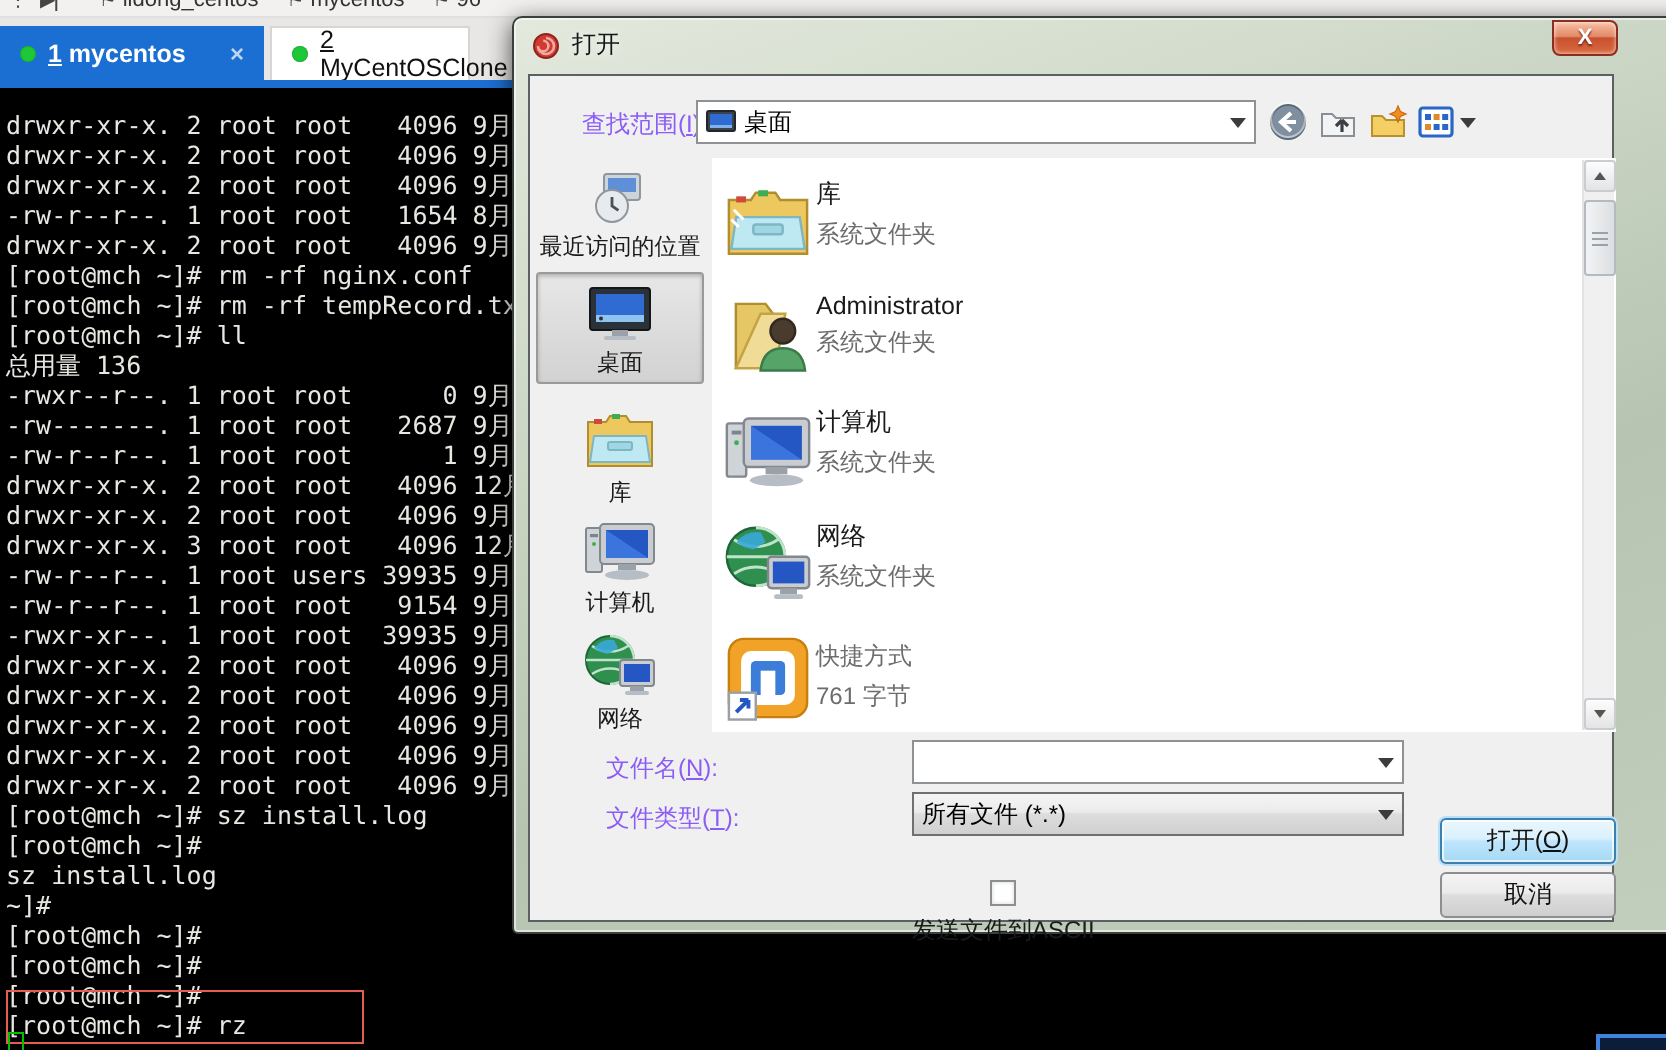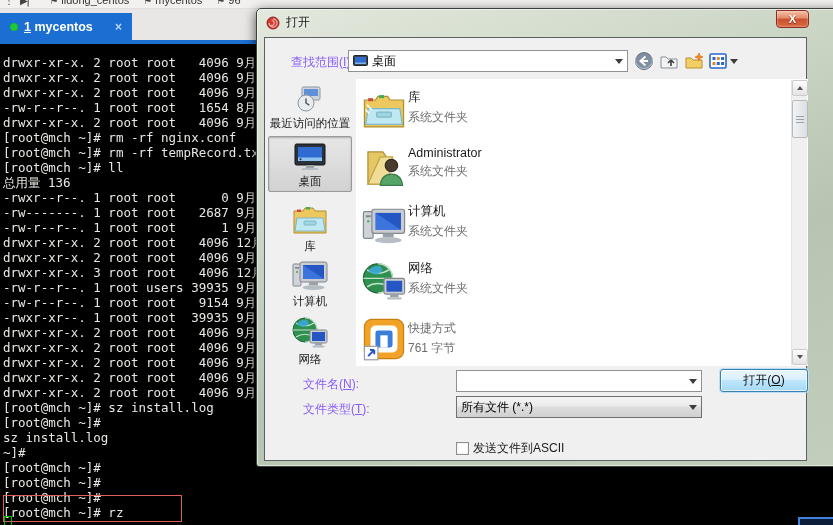--- a/index.html
+++ b/index.html
@@ -86,27 +86,27 @@
     background:linear-gradient(90deg,#f2f3f4,#dcdfe2); border:1px solid #b5bac1; border-radius:2px;
     display:flex; flex-direction:column; align-items:center; justify-content:center; gap:2px; }
   .grip { width:8px; height:1px; background:#9aa1a9; }
   
   .fname-label { position:absolute; left:26px; top:338px; }
   .ftype-label { position:absolute; left:26px; top:363px; }
   .fname-combo { left:191px; top:332px; width:246px; height:22px; font-size:12px; padding-left:4px; }
   .ftype-combo { left:191px; top:358px; width:246px; height:22px; font-size:12px; padding-left:4px;
     background:linear-gradient(#f5f5f5,#ebebeb 45%,#ddd 50%,#d0d0d0); border-color:#707070; }
   .btn { position:absolute; width:88px; height:23px; font-size:12px; color:#111;
-    display:flex; align-items:center; justify-content:center; border-radius:3px; cursor:default; }
+    display:flex; align-items:center; justify-content:center; border-radius:3px; cursor:default;margin-top:40px; }
   .btn-open { left:455px; top:331px; border:1px solid #3c7fb1;
     background:linear-gradient(#eaf6fd,#d9f0fc 45%,#bee6fd 50%,#a6d9f4);
     box-shadow:0 0 0 1px #b9e0f7, inset 0 0 0 1px rgba(255,255,255,.7); }
   .btn-cancel { left:455px; top:358px; border:1px solid #8e8e8e;
     background:linear-gradient(#f4f4f4,#ebebeb 45%,#ddd 50%,#cfcfcf); }
-  .chk-row { position:absolute; left:191px; top:402px; display:flex; align-items:center; gap:4px; }
+  .chk-row { position:absolute; left:191px; top:402px; display:flex; align-items:center; gap:4px;flex-direction:column; }
   .chk { width:13px; height:13px; background:#fff; border:1px solid #8e8e8e; box-shadow:inset 0 0 2px #cfd8dd; }
   .chk-label { font-size:12px; color:#1a1a1a; }
 </style>
 </head>
 <body>
 
 <div id="screen">
 
   <div class="bm-strip">
     <div class="bm-row">
@@ -126,20 +126,24 @@
       </span>
     </div>
   </div>
 
   <div class="tabbar">
     <div class="tab active">
       <span class="dot"></span>
       <span><span class="num">1</span><span> mycentos</span></span>
       <span class="tab-close">×</span>
     </div>
+    <div class="tab inactive">
+      <span class="dot"></span>
+      <span><span class="num">2</span><span> MyCentOSClone</span></span>
+    </div>
     <div class="tab-underline"></div>
   </div>
 
   <div class="terminal"><div class="tline">drwxr-xr-x. 2 root root   4096 9月</div><div class="tline">drwxr-xr-x. 2 root root   4096 9月</div><div class="tline">drwxr-xr-x. 2 root root   4096 9月</div><div class="tline">-rw-r--r--. 1 root root   1654 8月</div><div class="tline">drwxr-xr-x. 2 root root   4096 9月</div><div class="tline">[root@mch ~]# rm -rf nginx.conf</div><div class="tline">[root@mch ~]# rm -rf tempRecord.txt</div><div class="tline">[root@mch ~]# ll</div><div class="tline">总用量 136</div><div class="tline">-rwxr--r--. 1 root root      0 9月</div><div class="tline">-rw-------. 1 root root   2687 9月</div><div class="tline">-rw-r--r--. 1 root root      1 9月</div><div class="tline">drwxr-xr-x. 2 root root   4096 12月</div><div class="tline">drwxr-xr-x. 2 root root   4096 9月</div><div class="tline">drwxr-xr-x. 3 root root   4096 12月</div><div class="tline">-rw-r--r--. 1 root users 39935 9月</div><div class="tline">-rw-r--r--. 1 root root   9154 9月</div><div class="tline">-rwxr-xr--. 1 root root  39935 9月</div><div class="tline">drwxr-xr-x. 2 root root   4096 9月</div><div class="tline">drwxr-xr-x. 2 root root   4096 9月</div><div class="tline">drwxr-xr-x. 2 root root   4096 9月</div><div class="tline">drwxr-xr-x. 2 root root   4096 9月</div><div class="tline">drwxr-xr-x. 2 root root   4096 9月</div><div class="tline">[root@mch ~]# sz install.log</div><div class="tline">[root@mch ~]#</div><div class="tline">sz install.log</div><div class="tline">~]#</div><div class="tline">[root@mch ~]#</div><div class="tline">[root@mch ~]#</div><div class="tline">[root@mch ~]#</div><div class="tline">[root@mch ~]# rz</div></div>
   <div class="red-rect"></div>
   <div class="term-cursor"></div>
   <div class="corner-box"></div>
 
   <div class="dialog">
     <div class="dlg-titlebar">
@@ -357,20 +361,23 @@
           <span><span>打开(</span><span class="mnemo">O</span><span>)</span></span>
         </div>
 
       <span class="lbl ftype-label"><span>文件类型(</span><span class="mnemo">T</span><span>):</span></span>
       <div class="combo ftype-combo">
         <span>所有文件 (*.*)</span>
         <span class="arrow-zone">
             <span class="tri-down"></span>
           </span>
       </div>
+      <div class="btn btn-cancel">
+          <span>取消</span>
+        </div>
 
       <div class="chk-row">
         <span class="chk"></span>
         <span class="chk-label">发送文件到ASCII</span>
       </div>
 
     </div>
   </div>
 </div>
 

